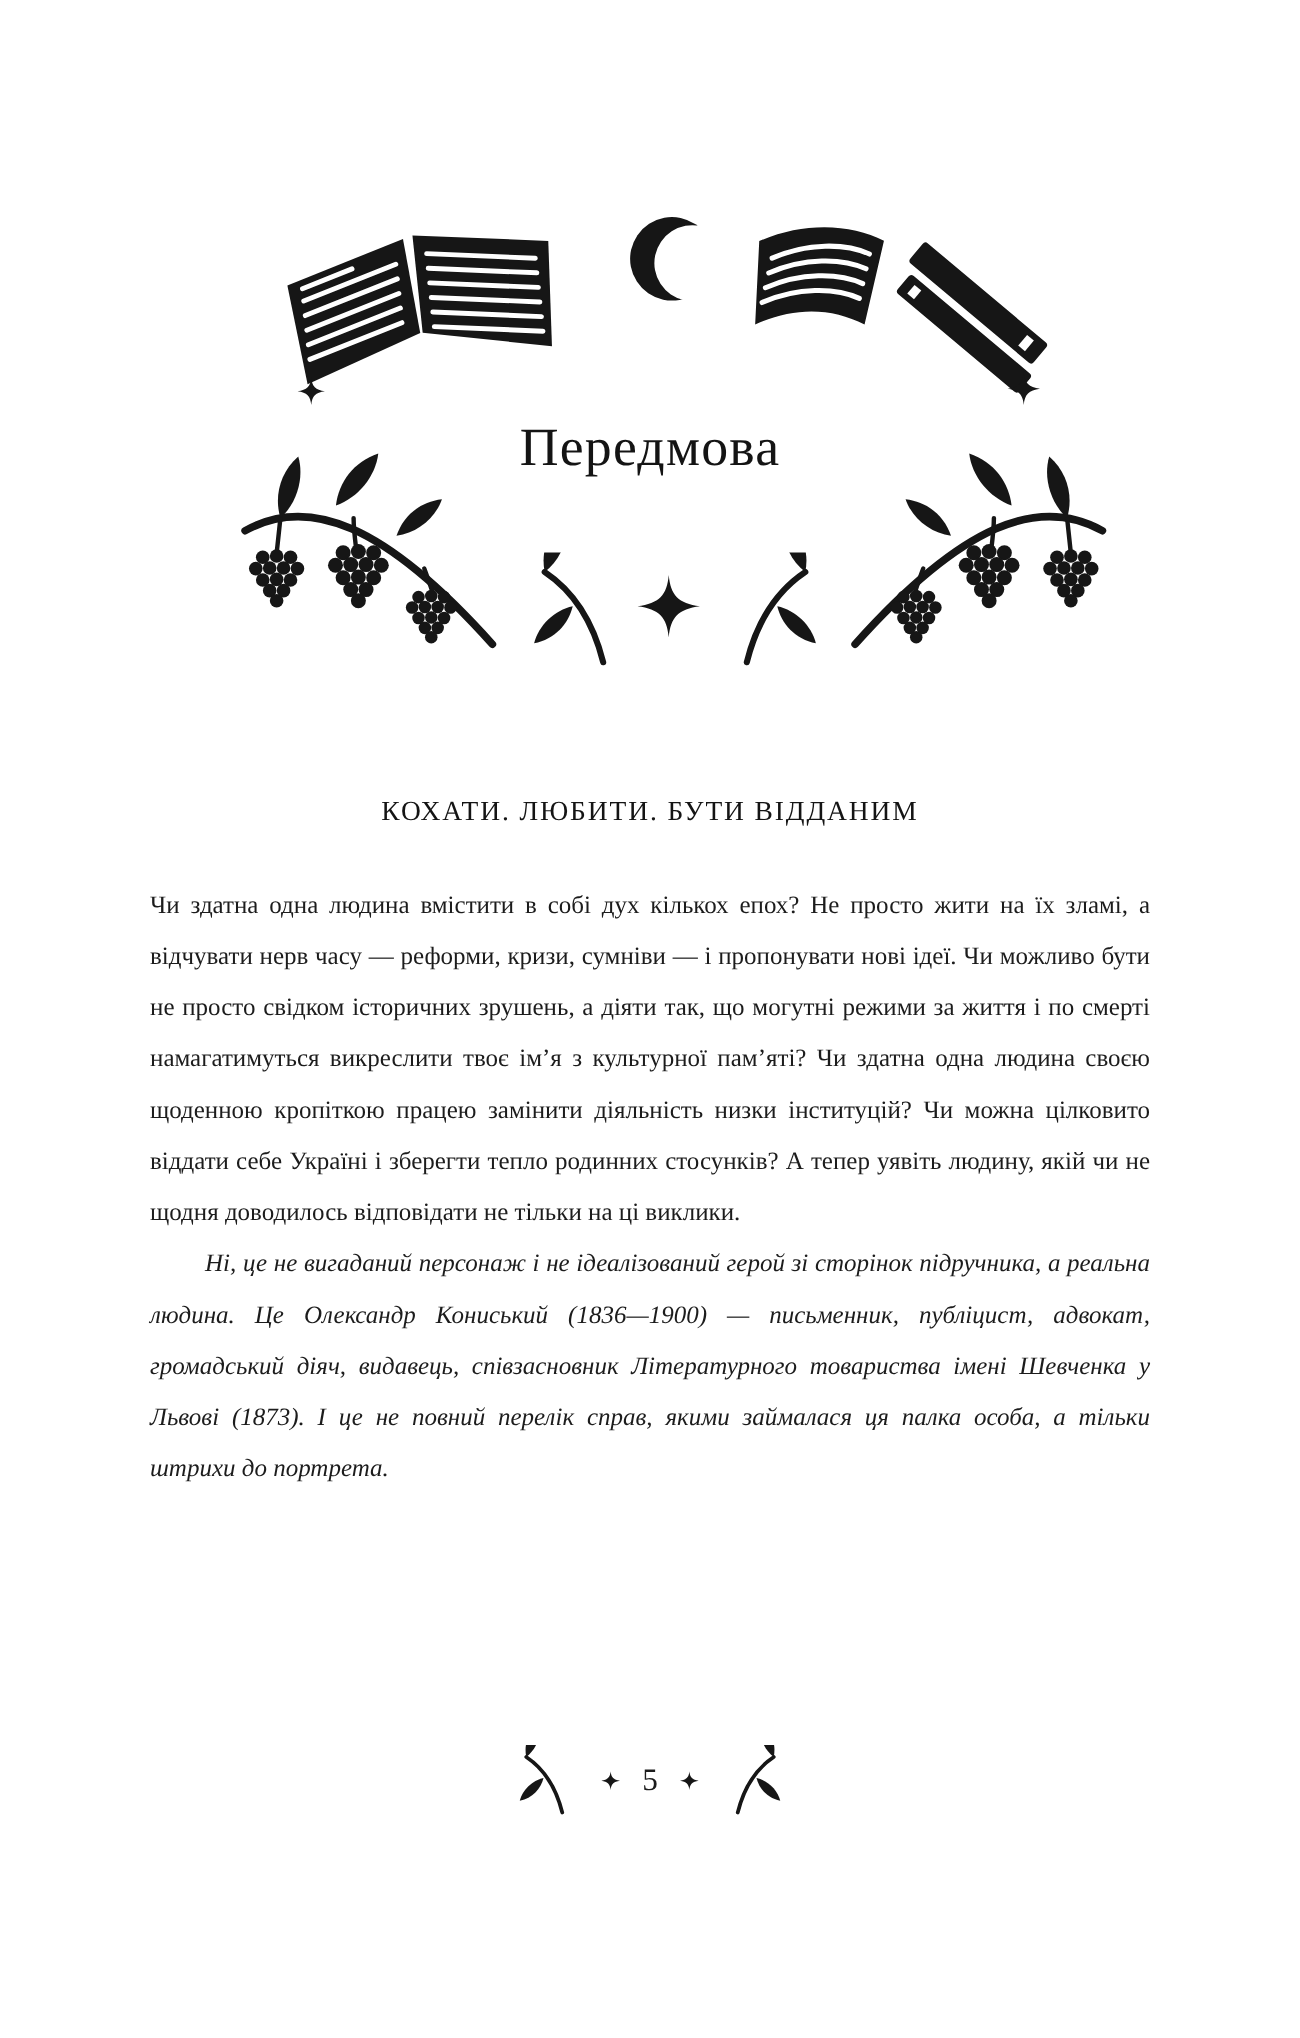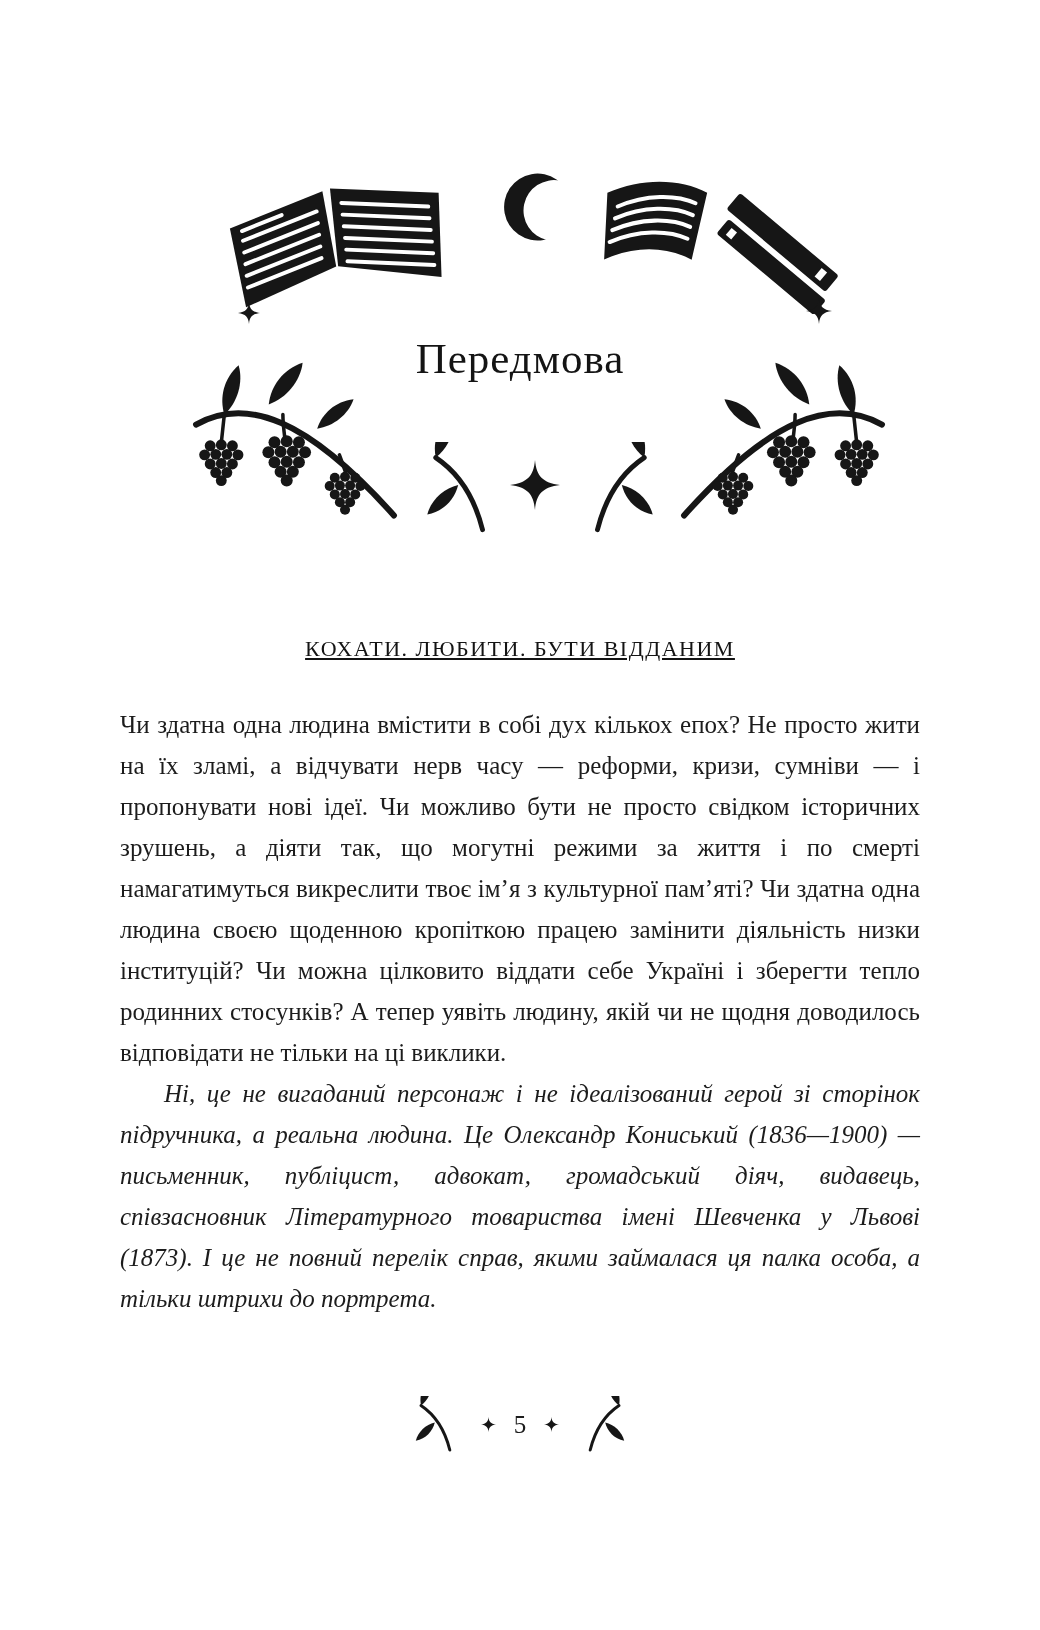--- a/index.html
+++ b/index.html
@@ -33,25 +33,25 @@
   .spark-center       { left: 452px; top: 460px; width: 50px; }
   .sprig-center-right { left: 518px; top: 442px; width: 78px; }
 
   .chapter-title {
     position: absolute; left: 0; top: 334px; width: 100%;
     margin: 0; text-align: center;
     font-size: 43px; font-weight: 400; letter-spacing: 1px; color: #141414;
   }
   .section-heading {
     margin: 36px 0 42px; text-align: center;
-    font-size: 22px; font-weight: 400; letter-spacing: 1.5px; color: #141414; text-decoration: underline;
+    font-size: 22px; font-weight: 400; letter-spacing: 1.5px; color: #141414;
   }
   .body-text {
     width: 800px; margin: 0 auto;
-    font-size: 25px; line-height: 41px; text-align: justify; color: #1c1c1c;
+    font-size: 20px; line-height: 41px; text-align: justify; color: #1c1c1c;
   }
   .body-text p { margin: 0; }
   .body-text p.indented { text-indent: 44px; font-style: italic; }
 
   .footer {
     position: absolute; left: 0; top: 1396px; width: 100%;
     display: flex; justify-content: center; align-items: center; gap: 18px;
   }
   .footer .sprig-small { width: 48px; }
   .footer .spark-small { width: 15px; }

